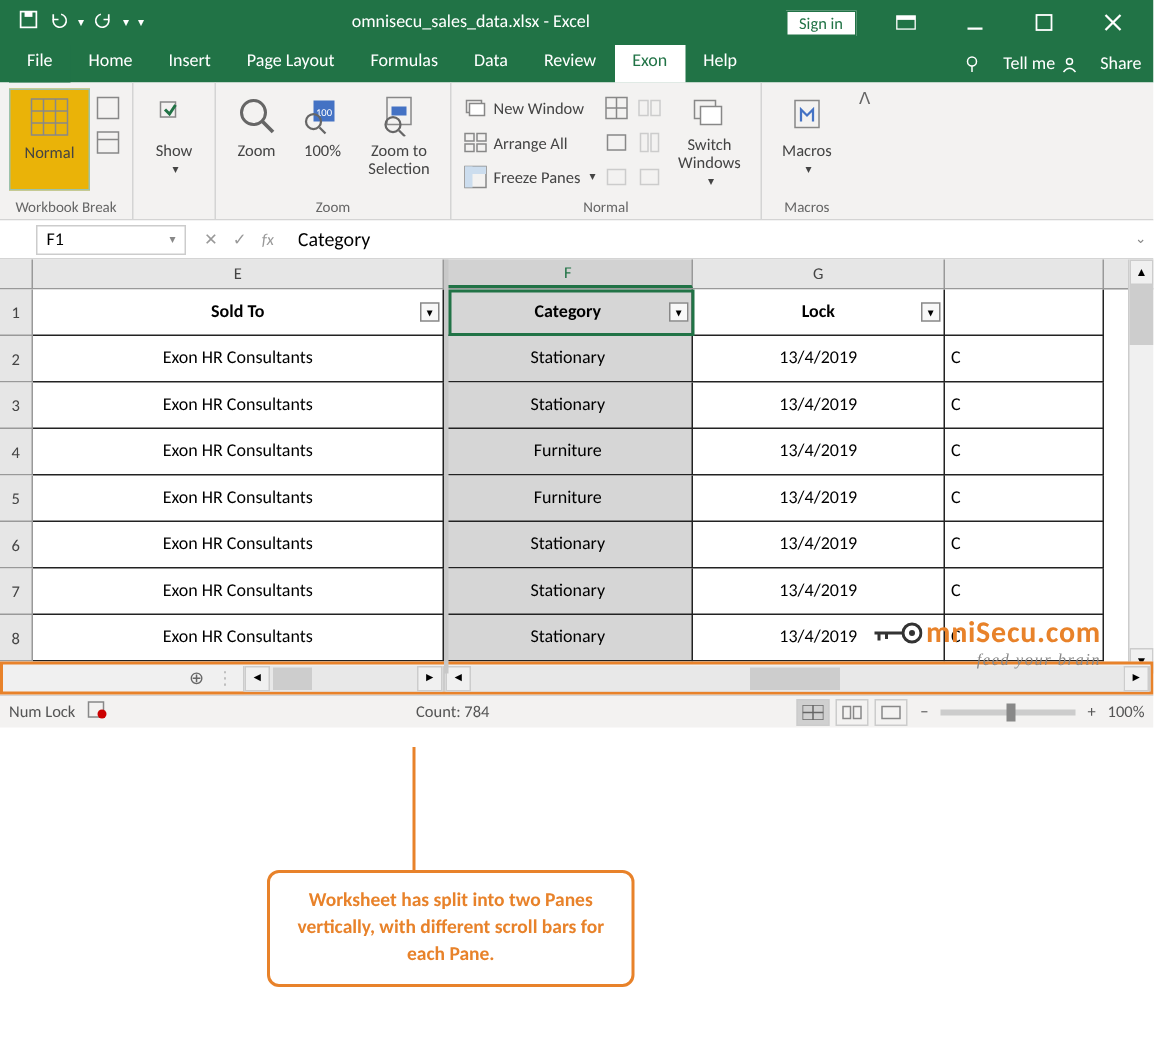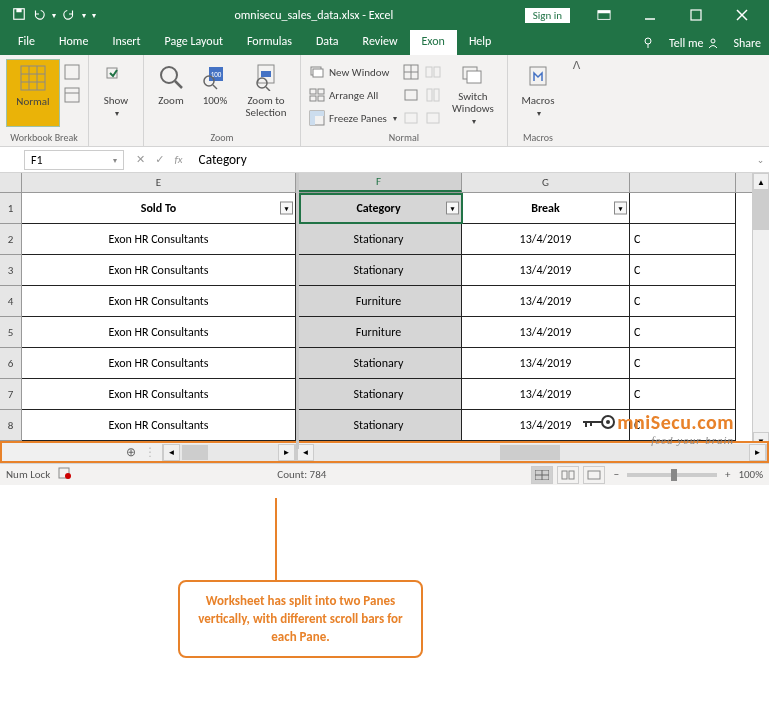--- a/index.html
+++ b/index.html
@@ -418,21 +418,21 @@
     <div class="rowhead">1</div>
     <div class="cell header colE">
         <span>Sold To</span>
         <span class="filter">▾</span>
       </div>
     <div class="cell header colF colfsel">
         <span>Category</span>
         <span class="filter">▾</span>
       </div>
     <div class="cell header colG">
-        <span>Break</span>
+        <span>Lock</span>
         <span class="filter">▾</span>
       </div>
     <div class="cell header colH lastcol"></div>
   </div>
 
   <div id="rows-container">
       <div class="row">
         <div class="rowhead">2</div>
         <div class="cell colE">Exon HR Consultants</div>
         <div class="cell colF colfsel">Stationary</div>

